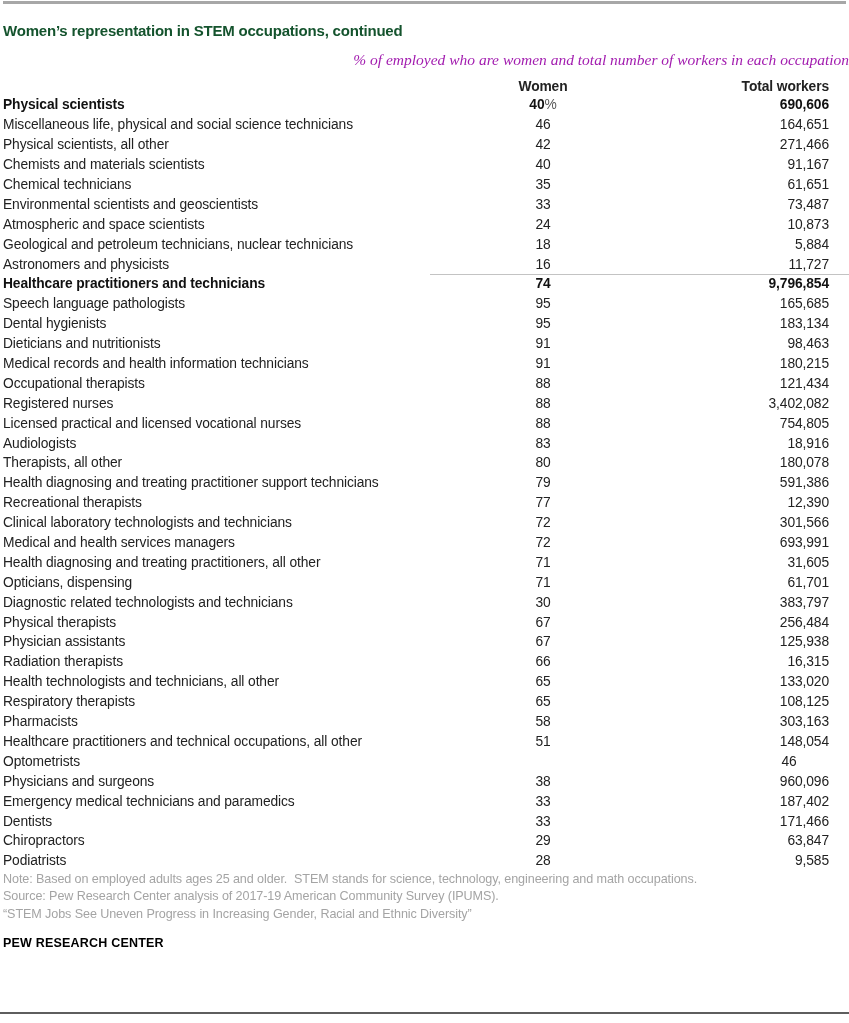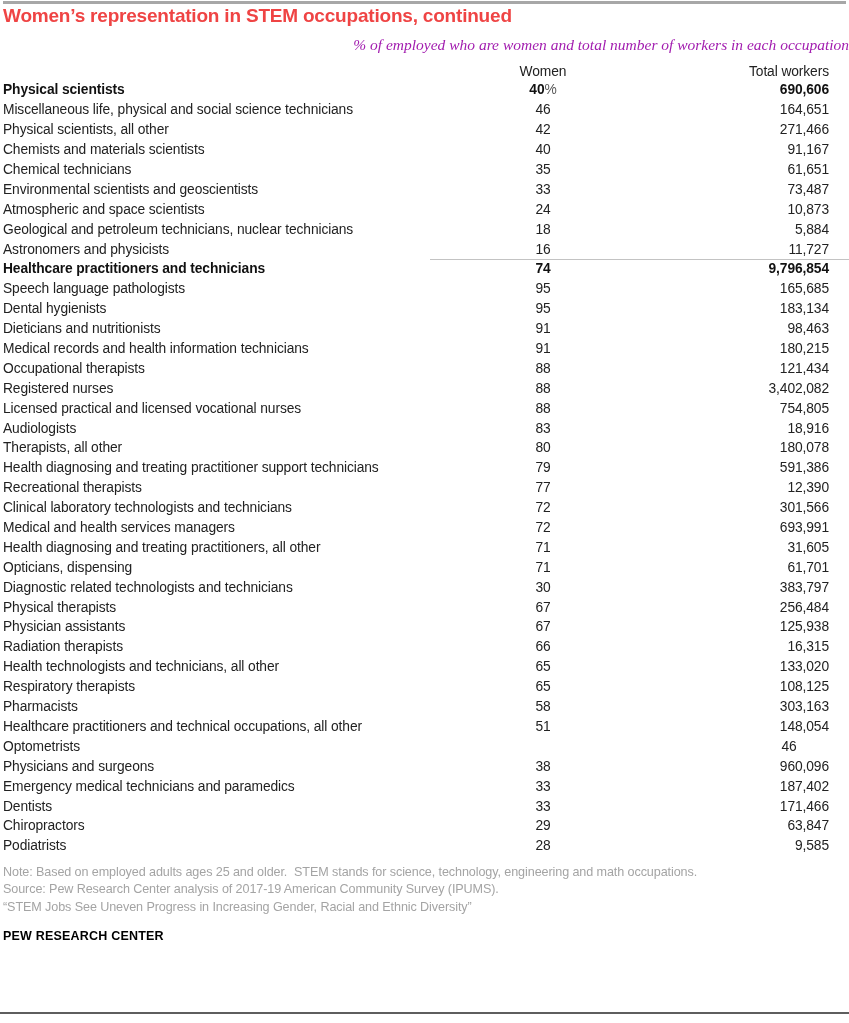--- a/index.html
+++ b/index.html
@@ -12,24 +12,25 @@
     overflow: hidden;
     position: relative;
   }
   .page { padding: 0 0 0 3px; }
   .top-bar {
     height: 3px;
     background: #a7a7a7;
     margin: 1px 3px 0 0;
   }
   .title {
-    font-size: 19px;
+    margin-top: 15px;
+    font-size: 15px;
     line-height: 24px;
     font-weight: bold;
-    color: #ef4444;
+    color: #14532d;
     letter-spacing: -0.2px;
   }
   .subtitle {
     margin-top: 7px;
     font-family: "Liberation Serif", "DejaVu Serif", serif;
     font-style: italic;
     font-size: 15.5px;
     line-height: 20px;
     color: #a21caf;
     text-align: right;
@@ -37,37 +38,37 @@
   
   .tbl { margin-top: 7px; }
   .trow {
     display: flex;
     align-items: center;
     height: 19.9px;
     font-size: 13.8px;
     letter-spacing: -0.1px;
     position: relative;
   }
-  .thead { height: 18px; font-weight: normal; margin-top: 2px; }
+  .thead { height: 18px; font-weight: bold; margin-top: 2px; }
   .c-occ  { flex: 1 1 auto; text-align: left; white-space: nowrap; overflow: hidden; }
   .c-wom  { flex: 0 0 120px; width: 120px; text-align: center; }
   .c-tot  { flex: 0 0 246px; width: 246px; text-align: right; padding-right: 20px; }
   .trow.bold { font-weight: bold; color: #111111; }
   .trow .pct-sign { font-weight: normal; color: #5a5a5a; }
   .trow.section-divider::before {
     content: "";
     position: absolute;
     left: 427px;
     right: -3px;
     top: -0.5px;
     height: 1px;
     background: #c3c3c3;
   }
   
-  .footer { margin-top: 8px; }
+  .footer { }
   .footnote {
     font-size: 12.6px;
     line-height: 17.4px;
     color: #a4a4a4;
     letter-spacing: -0.1px;
   }
   .brand {
     margin-top: 13px;
     font-size: 12.5px;
     font-weight: bold;

